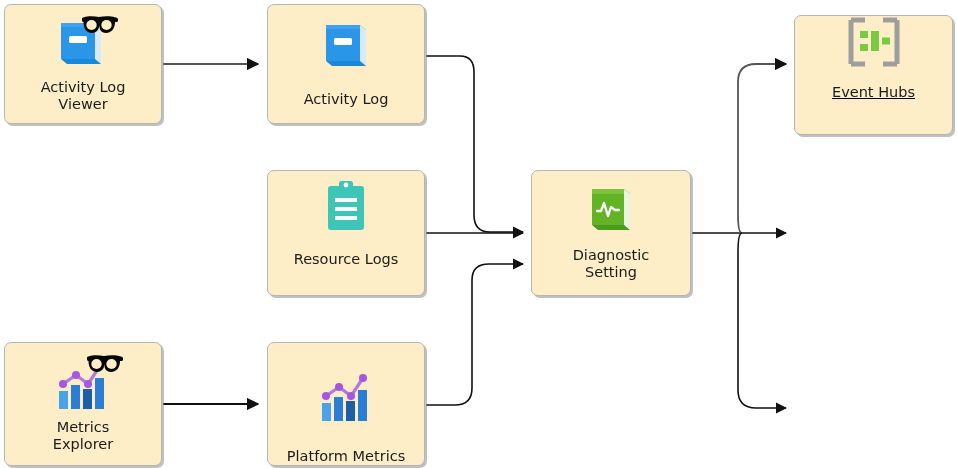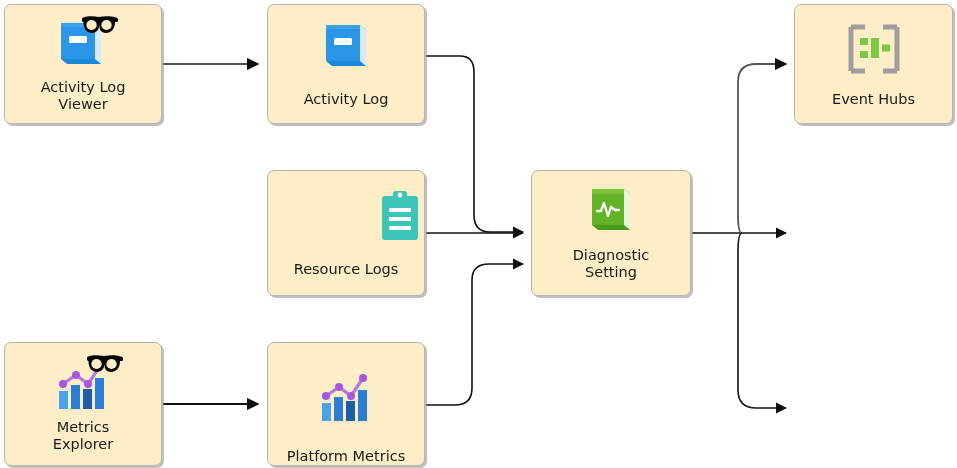--- a/index.html
+++ b/index.html
@@ -102,21 +102,21 @@
         <path d="M8 4 L42 4 L48 9 L48 45 L14 45 L8 40 Z" fill="#1b87d8"></path>
         <path d="M42 4 L48 9 L48 45 L42 40 Z" fill="#d9e9f7"></path>
         <path d="M8 4 L42 4 L42 40 L8 40 Z" fill="#2b95e8"></path>
         <path d="M8 4 L42 4 L42 8 L8 8 Z" fill="#3ea2f0"></path>
         <rect x="16" y="17" width="18" height="7" rx="1.5" fill="#ffffff"></rect>
       </svg>
     </div>
     <div class="node-label" style="margin-top:18px;">Activity Log</div>
   </div>
 
-  <div class="node" style="left:267px;top:170px;width:158px;height:126px;padding-top:18px;align-items:flex-end;">
+  <div class="node" style="left:267px;top:170px;width:158px;height:126px;padding-top:8px;">
     <div class="node-icon" style="width:48px;height:54px;">
       <svg width="48" height="54" viewBox="0 0 48 54">
         <rect x="6" y="7" width="36" height="44" rx="3" fill="#3dc6b8"></rect>
         <rect x="17" y="2" width="14" height="9" rx="2.5" fill="#3dc6b8"></rect>
         <circle cx="24" cy="6" r="2.4" fill="#ffffff"></circle>
         <rect x="13" y="19" width="22" height="4" fill="#ffffff"></rect>
         <rect x="13" y="28" width="22" height="4" fill="#ffffff"></rect>
         <rect x="13" y="37" width="22" height="4" fill="#ffffff"></rect>
       </svg>
     </div>
@@ -174,21 +174,21 @@
                    C21 15 19 19 14 19 C9 19 5.5 15 5.5 8 C4 8 4 7 4 5 Z" fill="#050505"></path>
           <ellipse cx="13.5" cy="11" rx="5.2" ry="5" fill="#fdeec8"></ellipse>
           <ellipse cx="28.5" cy="11" rx="5.2" ry="5" fill="#fdeec8"></ellipse>
         </svg>
       </span>
     </div>
     <div class="node-label" style="margin-top:6px;">Metrics
 Explorer</div>
   </div>
 
-  <div class="node" style="left:794px;top:4px;width:159px;height:120px;padding-top:18px;">
+  <div class="node" style="left:794px;top:15px;width:159px;height:120px;text-decoration:underline;">
     <div class="node-icon" style="width:58px;height:52px;">
       <svg width="58" height="52" viewBox="0 0 58 52">
         <path d="M6 4 L20 4 M6 4 L6 48 M6 48 L20 48" fill="none" stroke="#9e9e9e" stroke-width="5"></path>
         <path d="M52 4 L38 4 M52 4 L52 48 M52 48 L38 48" fill="none" stroke="#9e9e9e" stroke-width="5"></path>
         <rect x="15" y="15" width="8" height="7" fill="#7ac943"></rect>
         <rect x="15" y="28" width="8" height="7" fill="#7ac943"></rect>
         <rect x="26" y="15" width="8" height="7" fill="#7ac943"></rect>
         <rect x="26" y="28" width="8" height="7" fill="#7ac943"></rect>
         <rect x="26" y="21.5" width="8" height="7" fill="#7ac943"></rect>
         <rect x="37" y="21.5" width="8" height="7" fill="#7ac943"></rect>

